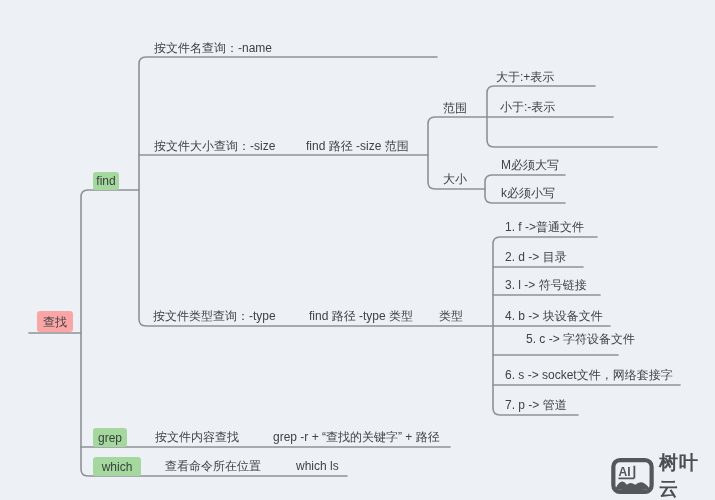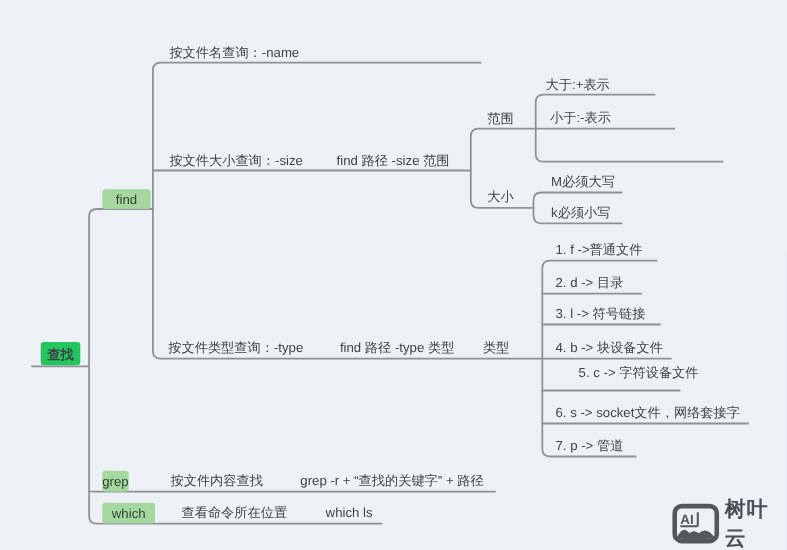--- a/index.html
+++ b/index.html
@@ -22,23 +22,22 @@
   .chip{
     position:absolute;
     display:flex;align-items:center;justify-content:center;
     border-radius:3px;
     background:#a4d89e;
     color:#37413a;
     font-size:12px;
     line-height:12px;
   }
   .chip.root{
-    background:#22c55e;
+    background:#fca5a5;
     color:#3e4348;
-    font-weight:bold;
   }
   #watermark{
     position:absolute;left:611px;top:450px;
     display:flex;align-items:center;gap:5px;
   }
   #brand-text{
     font-size:19px;font-weight:bold;color:#4b4f55;
     letter-spacing:1px;
   }
 </style>
@@ -73,21 +72,21 @@
       <path d="M493 326 H610"></path>
       <path d="M493 355 H618"></path>
       <path d="M493 385 H680"></path>
     </g>
   </svg>
 
   <div class="chip root" style="left:37px;top:311px;width:36px;height:21px;">
     <span>查找</span>
   </div>
 
-  <div class="chip" style="left:93px;top:172px;width:44px;height:18px;">
+  <div class="chip" style="left:93px;top:172px;width:26px;height:18px;">
     <span>find</span>
   </div>
 
   <div class="node" style="left:154px;top:41px;">按文件名查询：-name</div>
 
   <div class="node" style="left:306px;top:139px;">find 路径 -size 范围</div>
   <div class="node" style="left:154px;top:139px;">按文件大小查询：-size</div>
 
   <div class="node" style="left:443px;top:101px;">范围</div>
   <div class="node" style="left:496px;top:70px;">大于:+表示</div>
@@ -102,21 +101,21 @@
   <div class="node" style="left:439px;top:309px;">类型</div>
 
   <div class="node" style="left:505px;top:220px;">1. f -&gt;普通文件</div>
   <div class="node" style="left:505px;top:250px;">2. d -&gt; 目录</div>
   <div class="node" style="left:505px;top:278px;">3. l -&gt; 符号链接</div>
   <div class="node" style="left:505px;top:309px;">4. b -&gt; 块设备文件</div>
   <div class="node" style="left:505px;top:332px;margin-left:21px;">5. c -&gt; 字符设备文件</div>
   <div class="node" style="left:505px;top:368px;">6. s -&gt; socket文件，网络套接字</div>
   <div class="node" style="left:505px;top:398px;">7. p -&gt; 管道</div>
 
-  <div class="chip" style="left:93px;top:428px;width:24px;height:19px;">
+  <div class="chip" style="left:93px;top:428px;width:34px;height:19px;">
     <span>grep</span>
   </div>
   <div class="node" style="left:155px;top:430px;">按文件内容查找</div>
   <div class="node" style="left:273px;top:430px;">grep -r + “查找的关键字” + 路径</div>
 
   <div class="chip" style="left:93px;top:457px;width:48px;height:19px;">
     <span>which</span>
   </div>
   <div class="node" style="left:165px;top:459px;">查看命令所在位置</div>
   <div class="node" style="left:296px;top:459px;">which ls</div>

